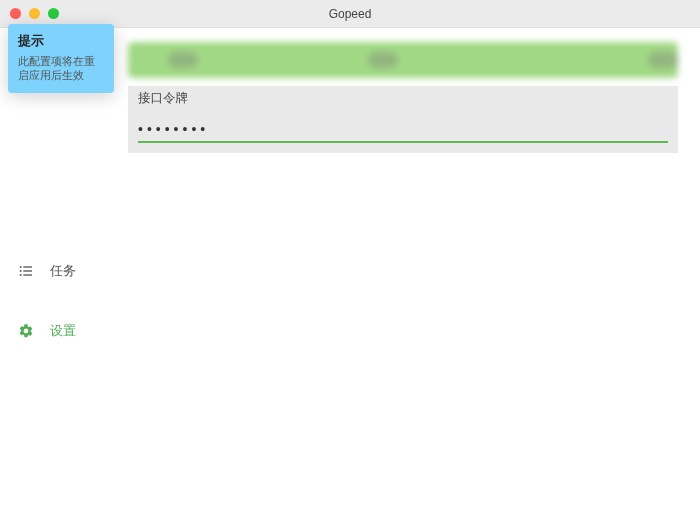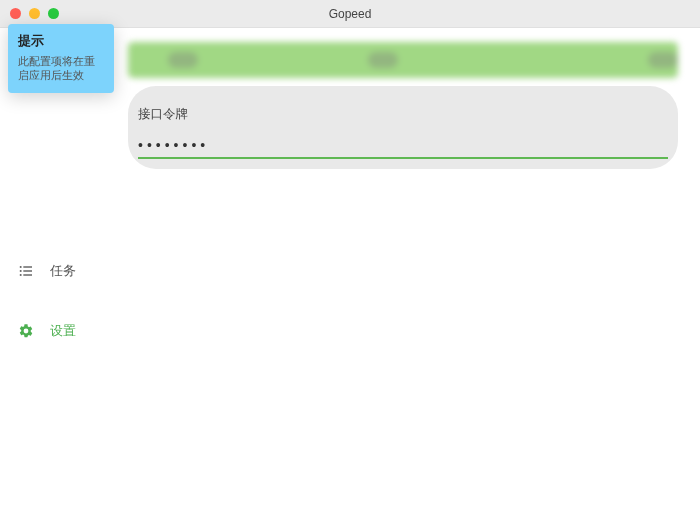--- a/index.html
+++ b/index.html
@@ -104,23 +104,22 @@
       font-size: 13px;
       color: #333;
       margin-bottom: 4px;
     }
     .section-value {
       font-size: 12px;
       color: #888;
     }
     .token-section {
       background: #e9e9e9;
-      padding: 20px 10px 10px 10px;
+      padding: 4px 10px 10px 10px;
       margin-top: 4px;
-      border-radius: 28px;
     }
     .token-label {
       font-size: 12.5px;
       color: #444;
       margin-bottom: 10px;
     }
     .token-input {
       width: 100%;
       border: none;
       border-bottom: 2px solid #5fb853;

